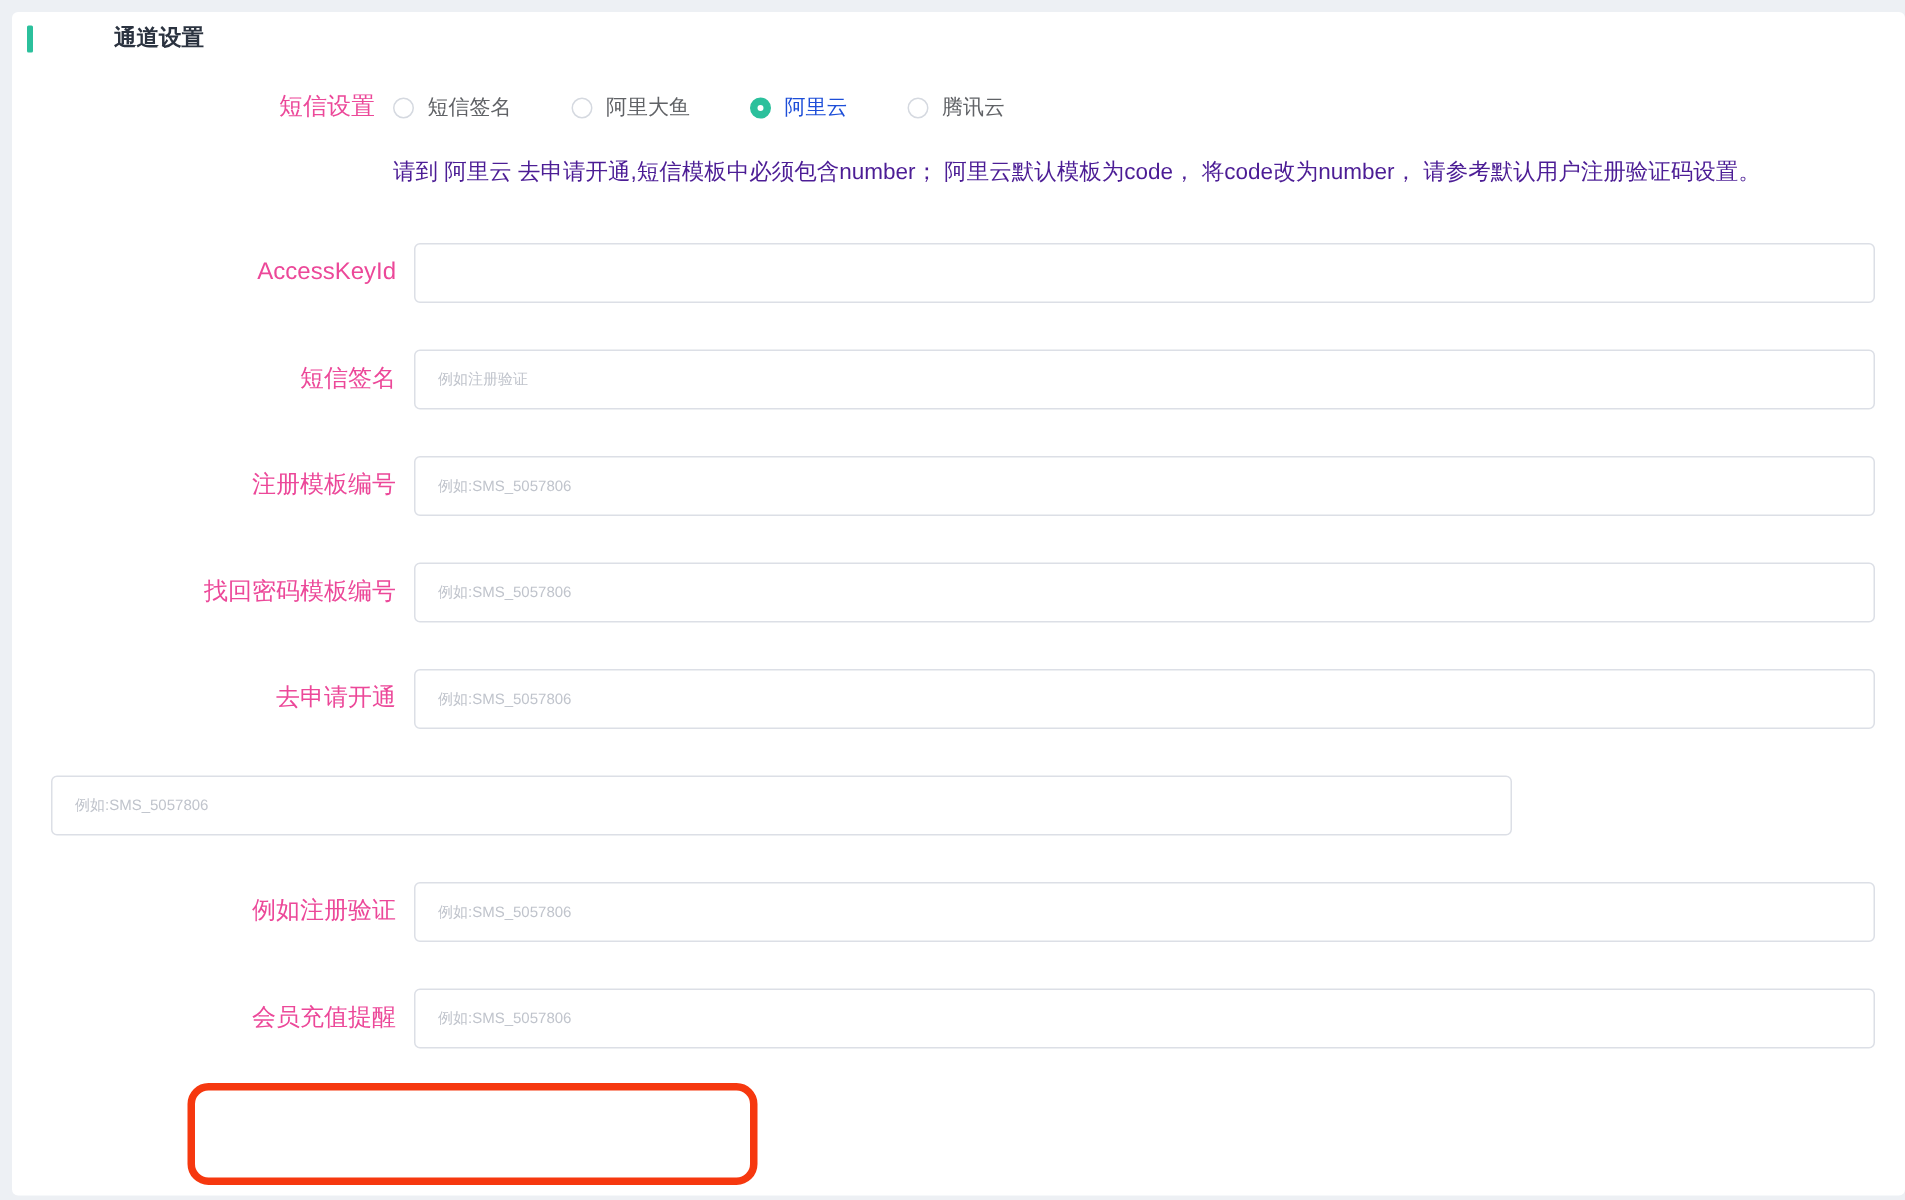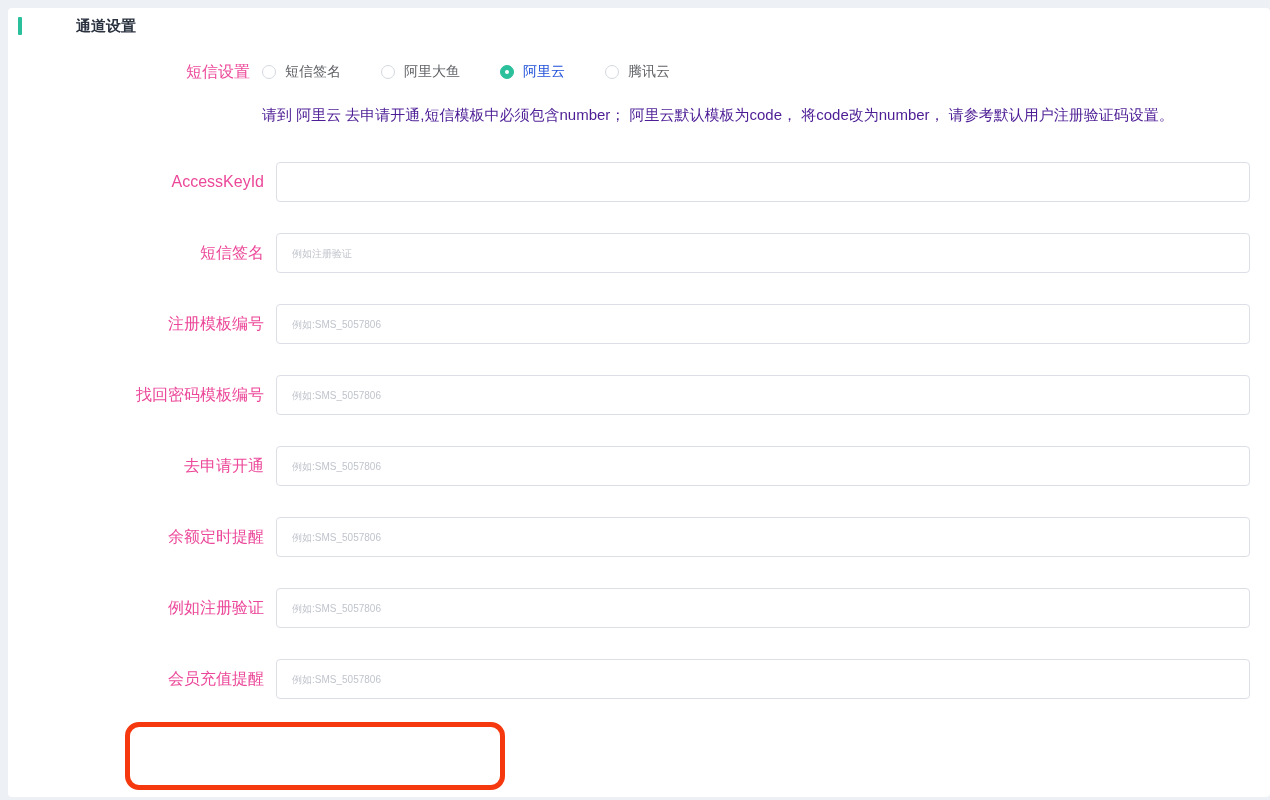--- a/index.html
+++ b/index.html
@@ -178,21 +178,20 @@
       </div>
       <div class="form-row">
         <span class="field-label">找回密码模板编号</span>
         <input class="form-input" type="text" placeholder="例如:SMS_5057806" style="">
       </div>
       <div class="form-row">
         <span class="field-label">去申请开通</span>
         <input class="form-input" type="text" placeholder="例如:SMS_5057806" style="">
       </div>
       <div class="form-row">
-        <span class="field-label">余额定时提醒</span>
         <input class="form-input" type="text" placeholder="例如:SMS_5057806" style="">
       </div>
       <div class="form-row">
         <span class="field-label">例如注册验证</span>
         <input class="form-input" type="text" placeholder="例如:SMS_5057806" style="">
       </div>
       <div class="form-row">
         <span class="field-label">会员充值提醒</span>
         <input class="form-input" type="text" placeholder="例如:SMS_5057806" style="">
       </div>

